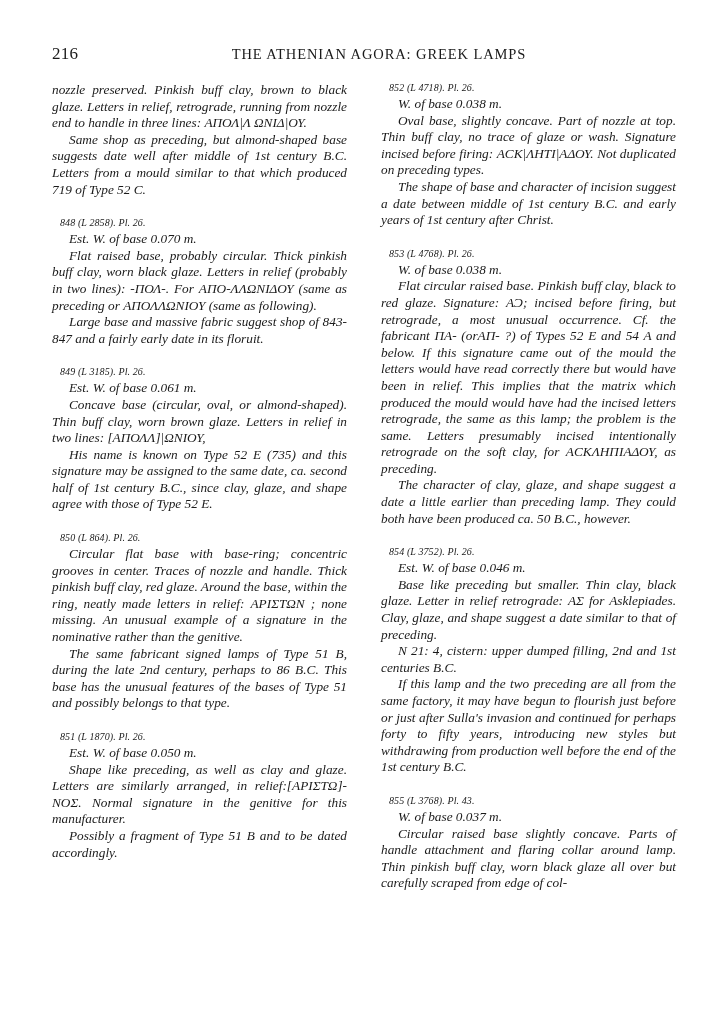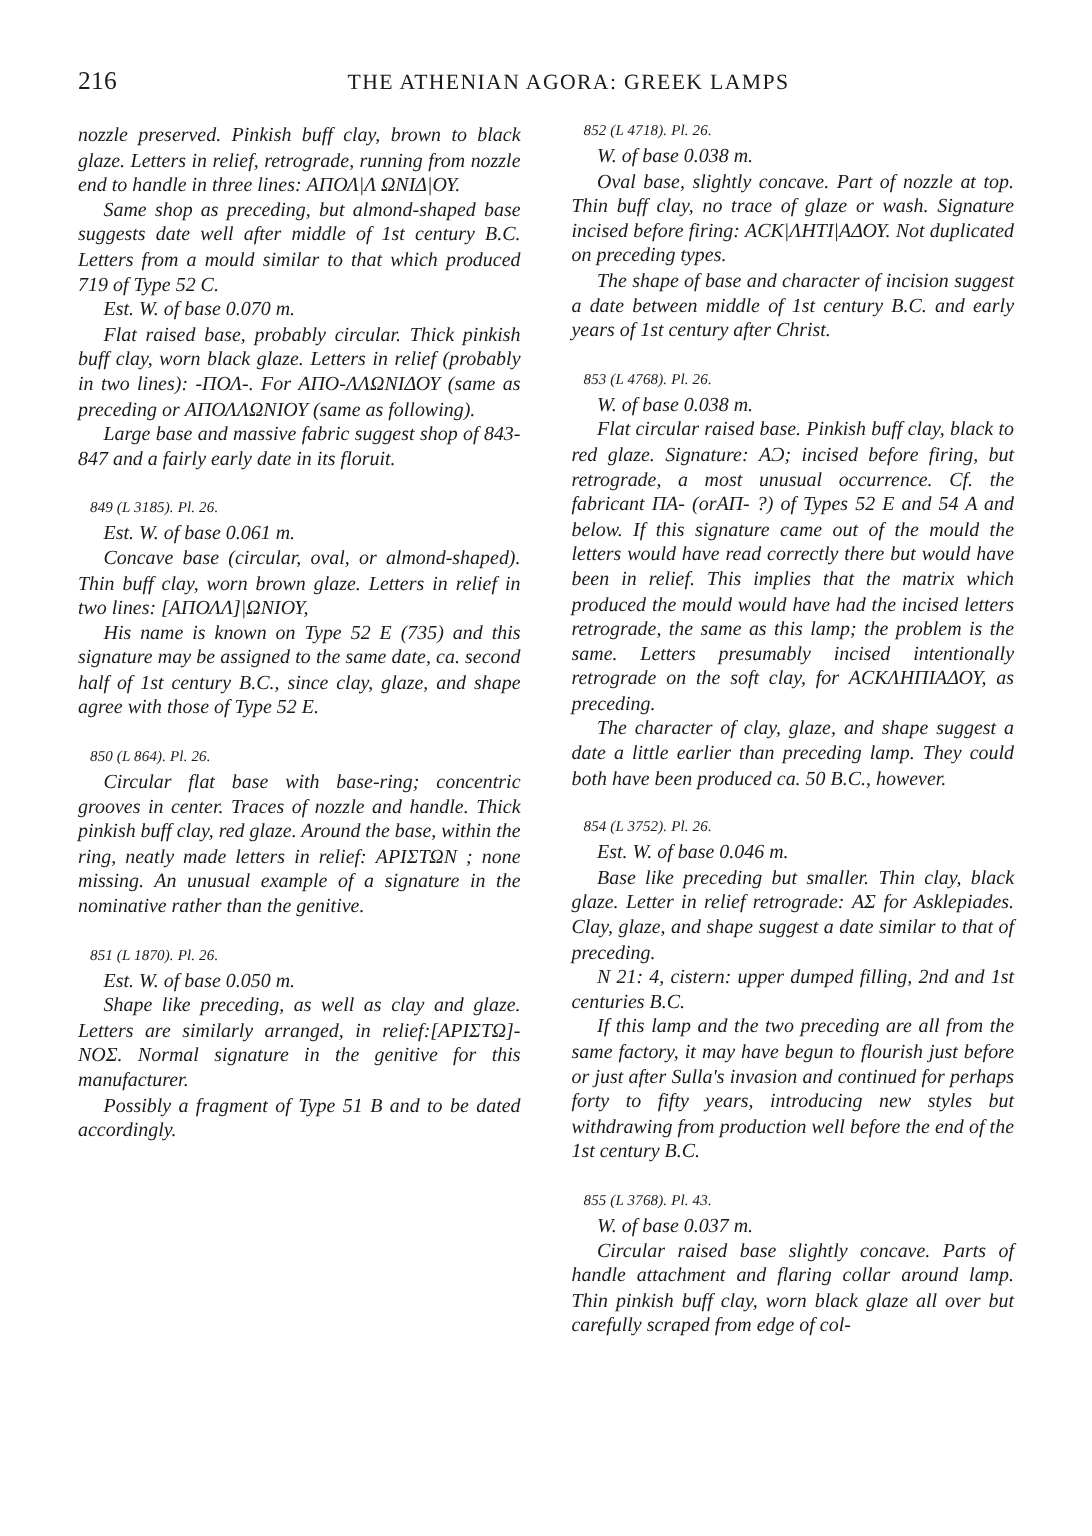--- a/index.html
+++ b/index.html
@@ -98,35 +98,37 @@
   <div class="columns">
 
     <div class="col">
 
       <div class="entry">
         <p class="noind">nozzle preserved. Pinkish buff clay, brown to black glaze. Letters in relief, retrograde, running from nozzle end to handle in three lines: ΑΠΟΛ|Λ ΩΝΙΔ|ΟΥ.</p>
         <p class="ind">Same shop as preceding, but almond-shaped base suggests date well after middle of 1st century B.C. Letters from a mould similar to that which produced 719 of Type 52 C.</p>
       </div>
 
       <div class="entry">
+        <div class="entry-head">848 (L 2858).  Pl. 26.</div>
         <p class="ind">Est. W. of base 0.070 m.</p>
         <p class="ind">Flat raised base, probably circular. Thick pinkish buff clay, worn black glaze. Letters in relief (probably in two lines): -ΠΟΛ-.  For ΑΠΟ-ΛΛΩΝΙΔΟΥ (same as preceding or ΑΠΟΛΛΩΝΙΟΥ (same as following).</p>
         <p class="ind">Large base and massive fabric suggest shop of 843-847 and a fairly early date in its floruit.</p>
       </div>
 
       <div class="entry">
         <div class="entry-head">849 (L 3185).  Pl. 26.</div>
         <p class="ind">Est. W. of base 0.061 m.</p>
         <p class="ind">Concave base (circular, oval, or almond-shaped). Thin buff clay, worn brown glaze. Letters in relief in two lines: [ΑΠΟΛΛ]|ΩΝΙΟΥ,</p>
         <p class="ind">His name is known on Type 52 E (735) and this signature may be assigned to the same date, ca. second half of 1st century B.C., since clay, glaze, and shape agree with those of Type 52 E.</p>
       </div>
 
       <div class="entry">
         <div class="entry-head">850 (L 864).  Pl. 26.</div>
         <p class="ind">Circular flat base with base-ring; concentric grooves in center. Traces of nozzle and handle. Thick pinkish buff clay, red glaze. Around the base, within the ring, neatly made letters in relief: ΑΡΙΣΤΩΝ ; none missing. An unusual example of a signature in the nominative rather than the genitive.</p>
+        <p class="ind">The same fabricant signed lamps of Type 51 B, during the late 2nd century, perhaps to 86 B.C. This base has the unusual features of the bases of Type 51 and possibly belongs to that type.</p>
       </div>
 
       <div class="entry">
         <div class="entry-head">851 (L 1870).  Pl. 26.</div>
         <p class="ind">Est. W. of base 0.050 m.</p>
         <p class="ind">Shape like preceding, as well as clay and glaze. Letters are similarly arranged, in relief:[ΑΡΙΣΤΩ]-ΝΟΣ. Normal signature in the genitive for this manufacturer.</p>
         <p class="ind">Possibly a fragment of Type 51 B and to be dated accordingly.</p>
       </div>
 
     </div>

